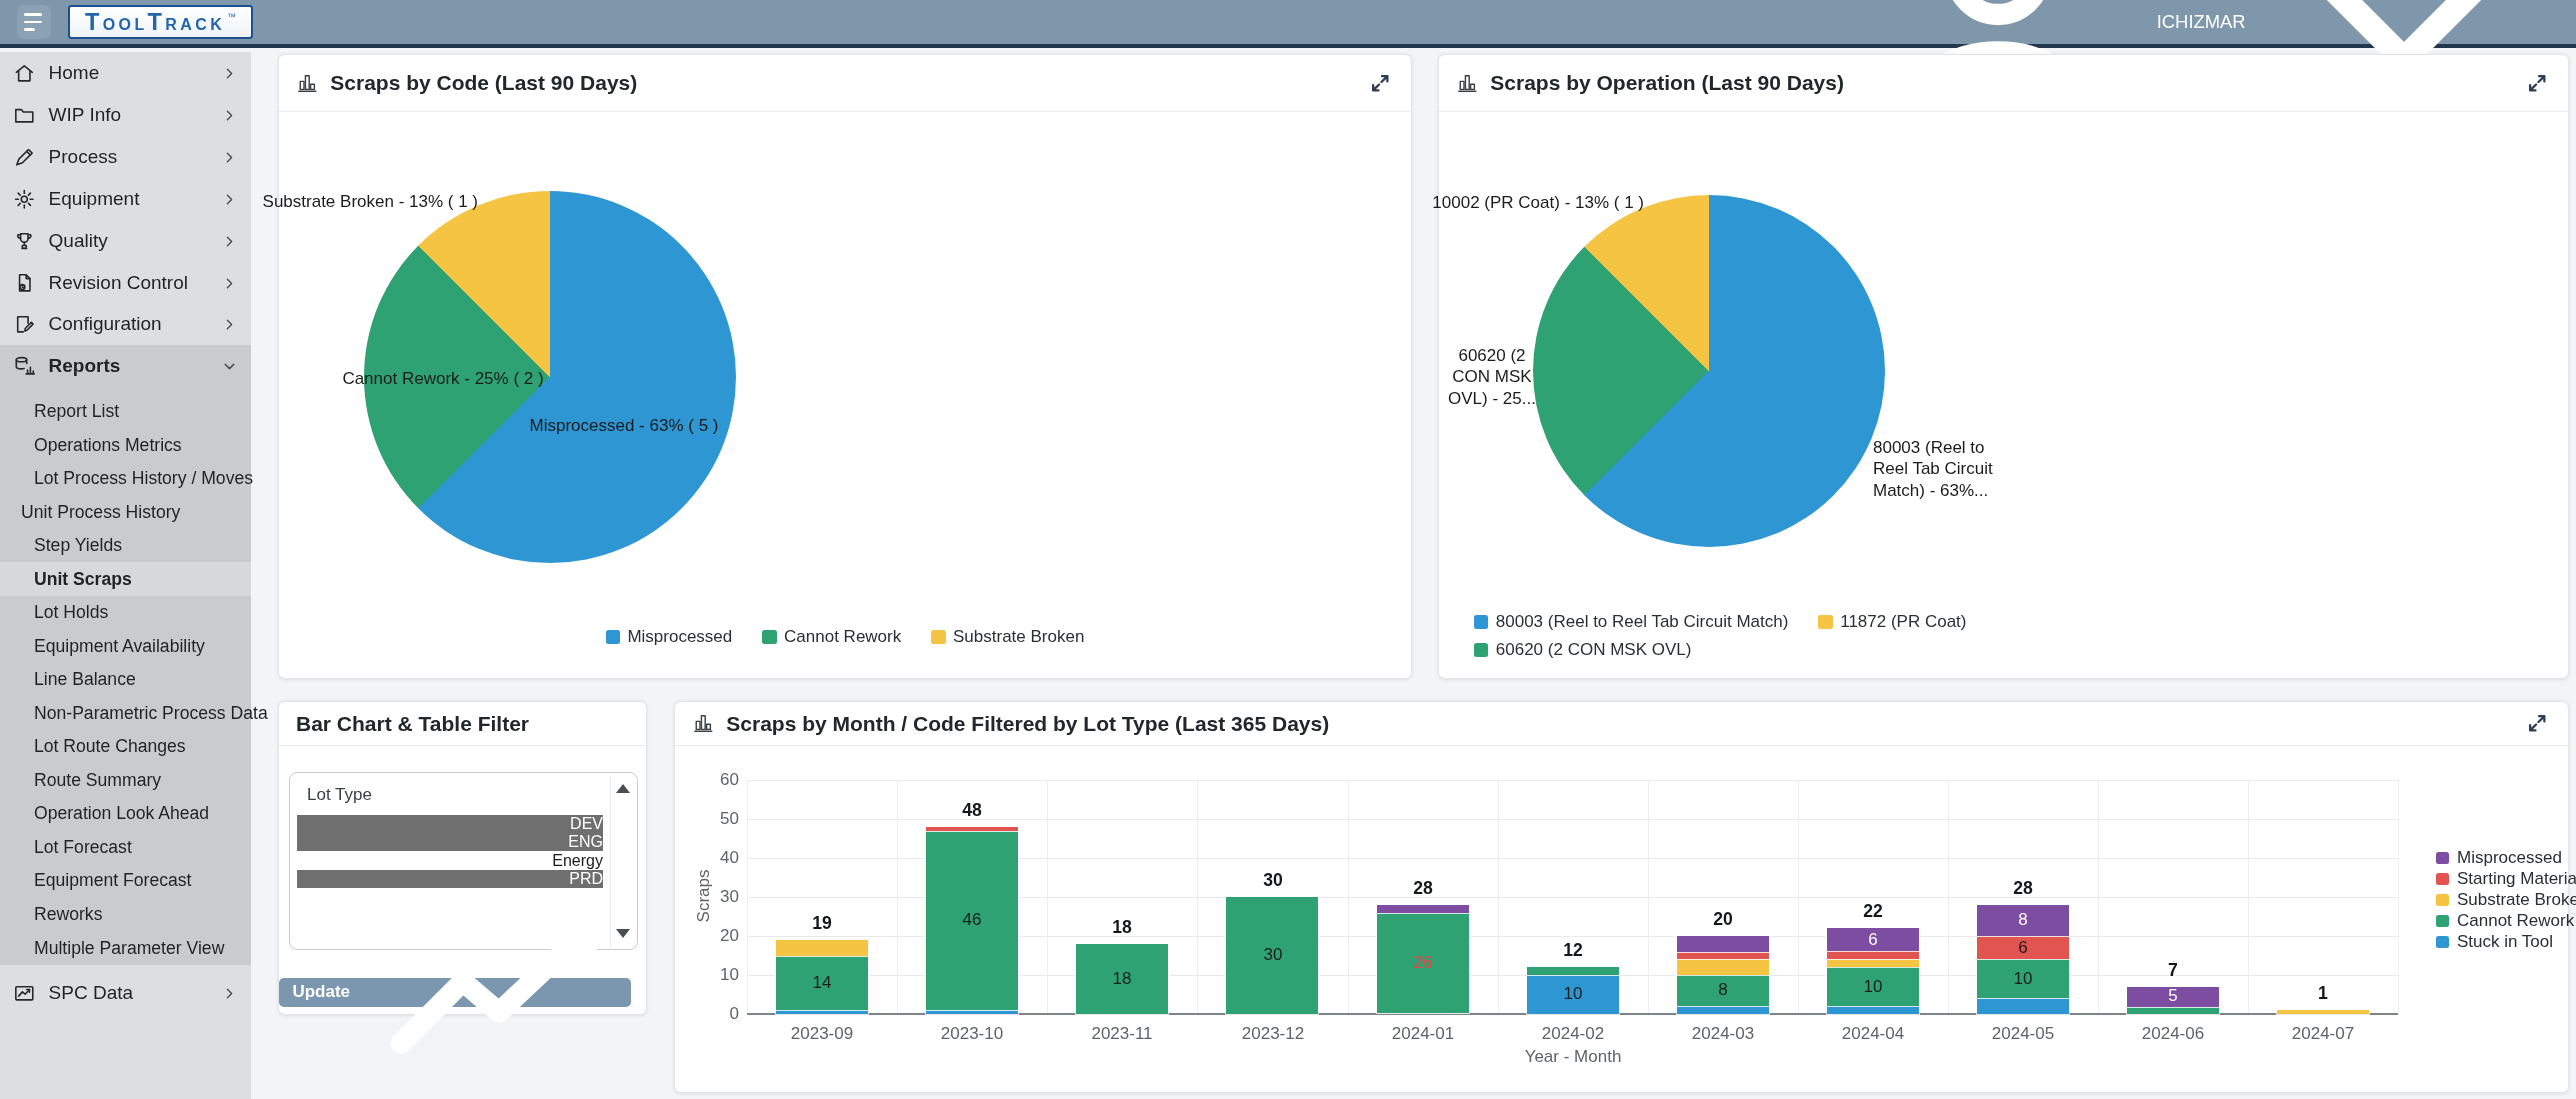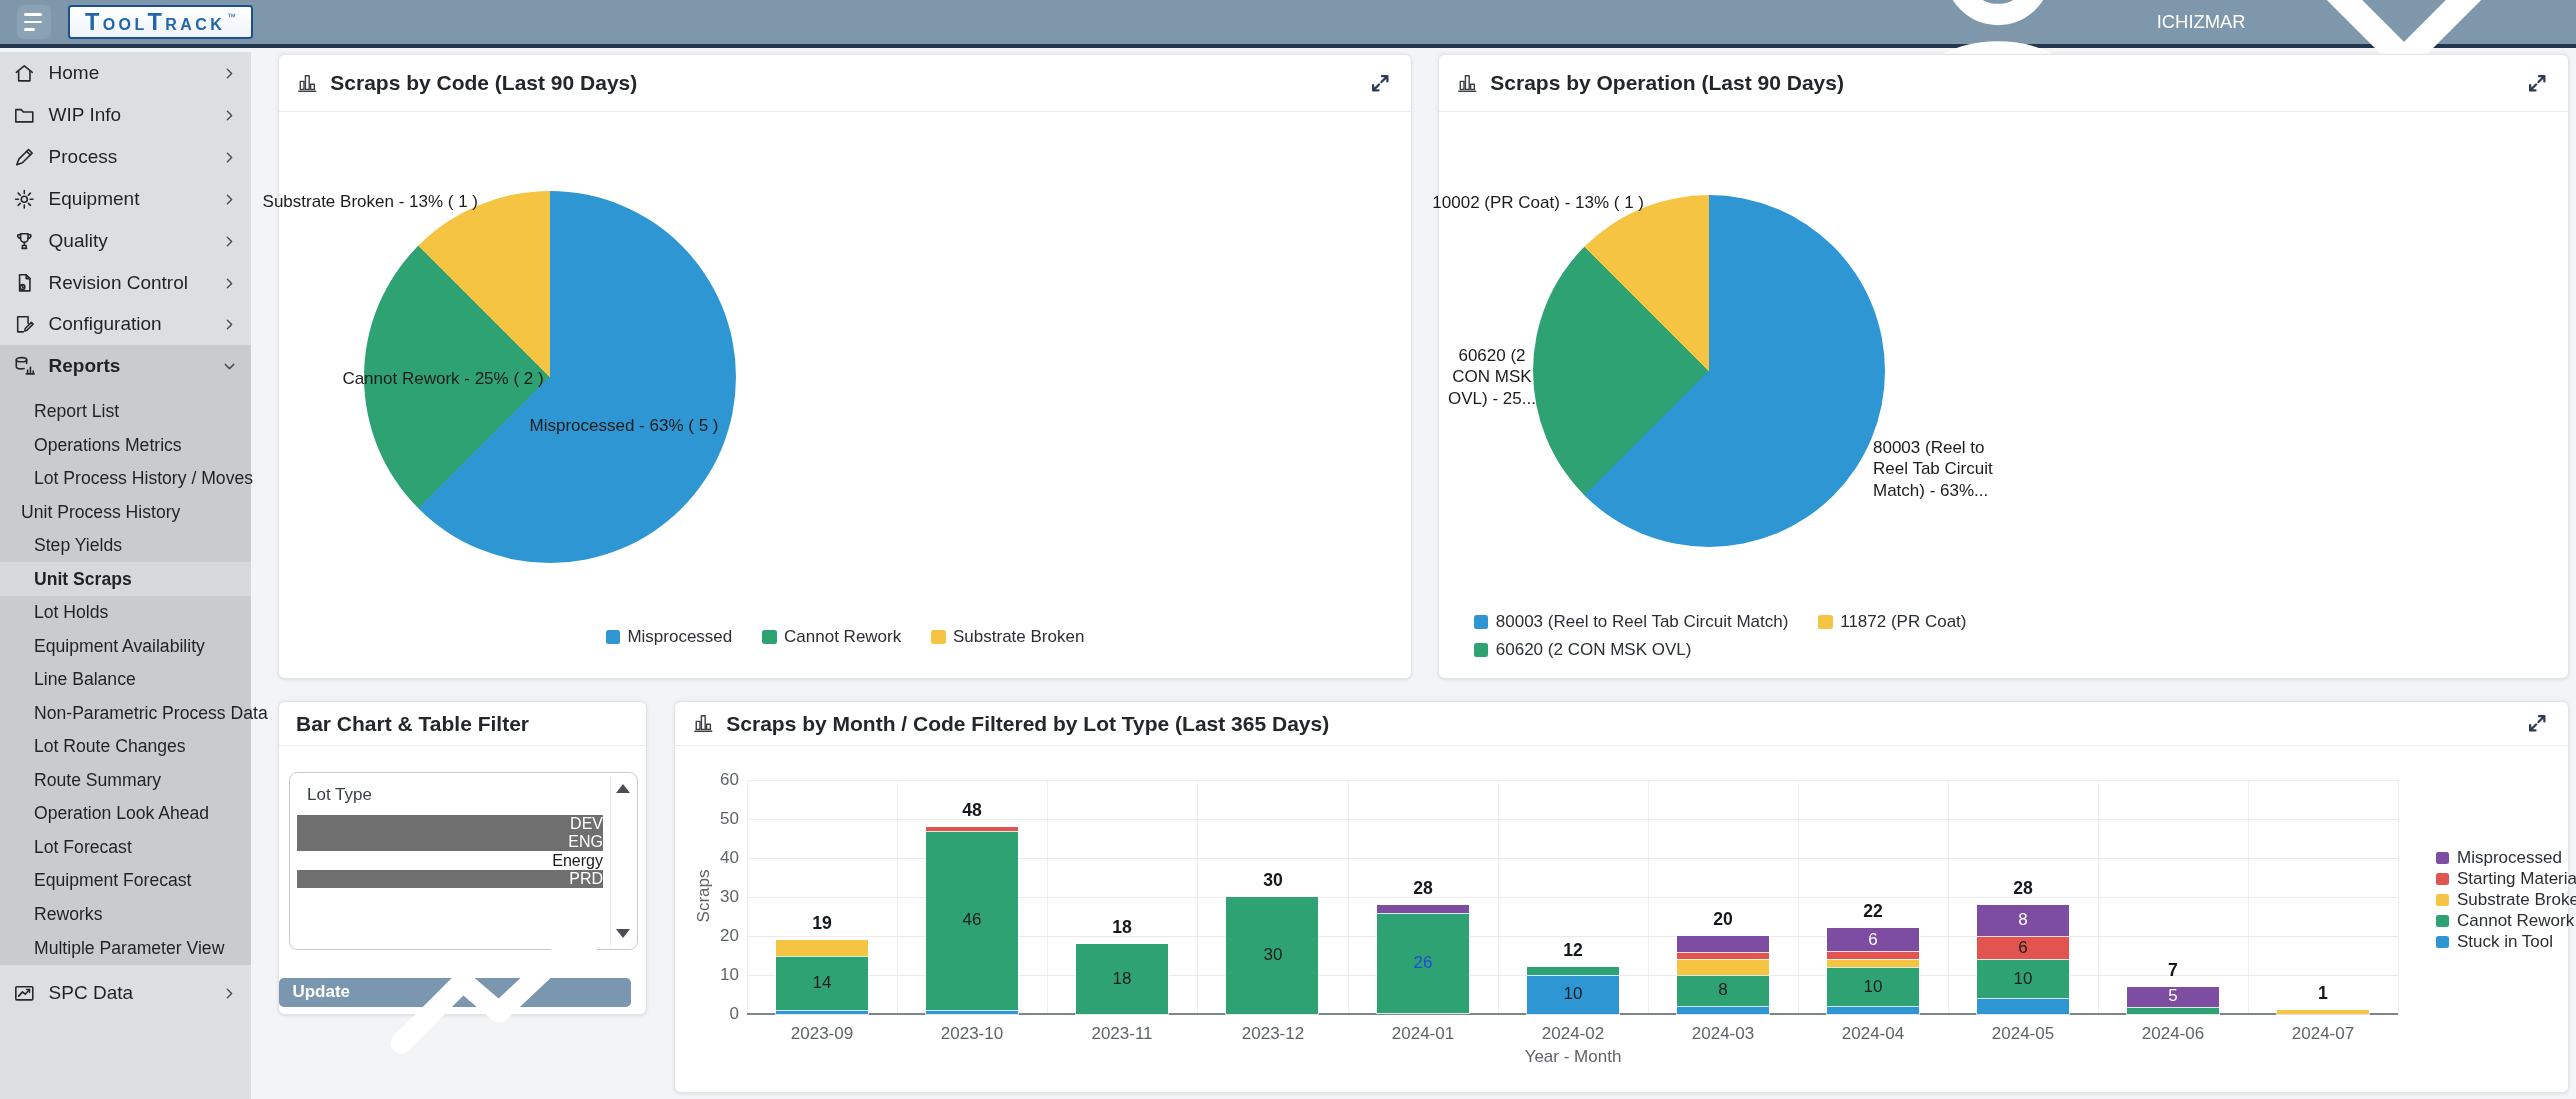--- a/index.html
+++ b/index.html
@@ -455,21 +455,21 @@
         <div class="xtick" style="left: 297px; top: 322px;">2023-10</div>
         <div class="bar-seg" style="left: 401px; width: 92px; top: 242px; height: 70px; background: rgb(46, 162, 115);"></div>
         <div class="seg-lbl" style="left: 447px; top: 277px; color: rgb(29, 29, 29);">18</div>
         <div class="tot-lbl" style="left: 447px; top: 215px;">18</div>
         <div class="xtick" style="left: 447px; top: 322px;">2023-11</div>
         <div class="bar-seg" style="left: 551px; width: 92px; top: 195px; height: 117px; background: rgb(46, 162, 115);"></div>
         <div class="seg-lbl" style="left: 598px; top: 253px; color: rgb(29, 29, 29);">30</div>
         <div class="tot-lbl" style="left: 598px; top: 168px;">30</div>
         <div class="xtick" style="left: 598px; top: 322px;">2023-12</div>
         <div class="bar-seg" style="left: 702px; width: 92px; top: 210px; height: 101px; background: rgb(46, 162, 115);"></div>
-        <div class="seg-lbl" style="left: 748px; top: 261px; color: #1d4ed8;">26</div>
+        <div class="seg-lbl" style="left: 748px; top: 261px; color: #ef4444;">26</div>
         <div class="bar-seg" style="left: 702px; width: 92px; top: 203px; height: 7.8px; background: rgb(124, 77, 160);"></div>
         <div class="tot-lbl" style="left: 748px; top: 176px;">28</div>
         <div class="xtick" style="left: 748px; top: 322px;">2024-01</div>
         <div class="bar-seg" style="left: 852px; width: 92px; top: 273px; height: 39px; background: rgb(45, 150, 211);"></div>
         <div class="seg-lbl" style="left: 898px; top: 292px; color: rgb(29, 29, 29);">10</div>
         <div class="bar-seg" style="left: 852px; width: 92px; top: 265px; height: 7.8px; background: rgb(46, 162, 115);"></div>
         <div class="tot-lbl" style="left: 898px; top: 238px;">12</div>
         <div class="xtick" style="left: 898px; top: 322px;">2024-02</div>
         <div class="bar-seg" style="left: 1002px; width: 92px; top: 304px; height: 7.8px; background: rgb(45, 150, 211);"></div>
         <div class="bar-seg" style="left: 1002px; width: 92px; top: 273px; height: 31px; background: rgb(46, 162, 115);"></div>

